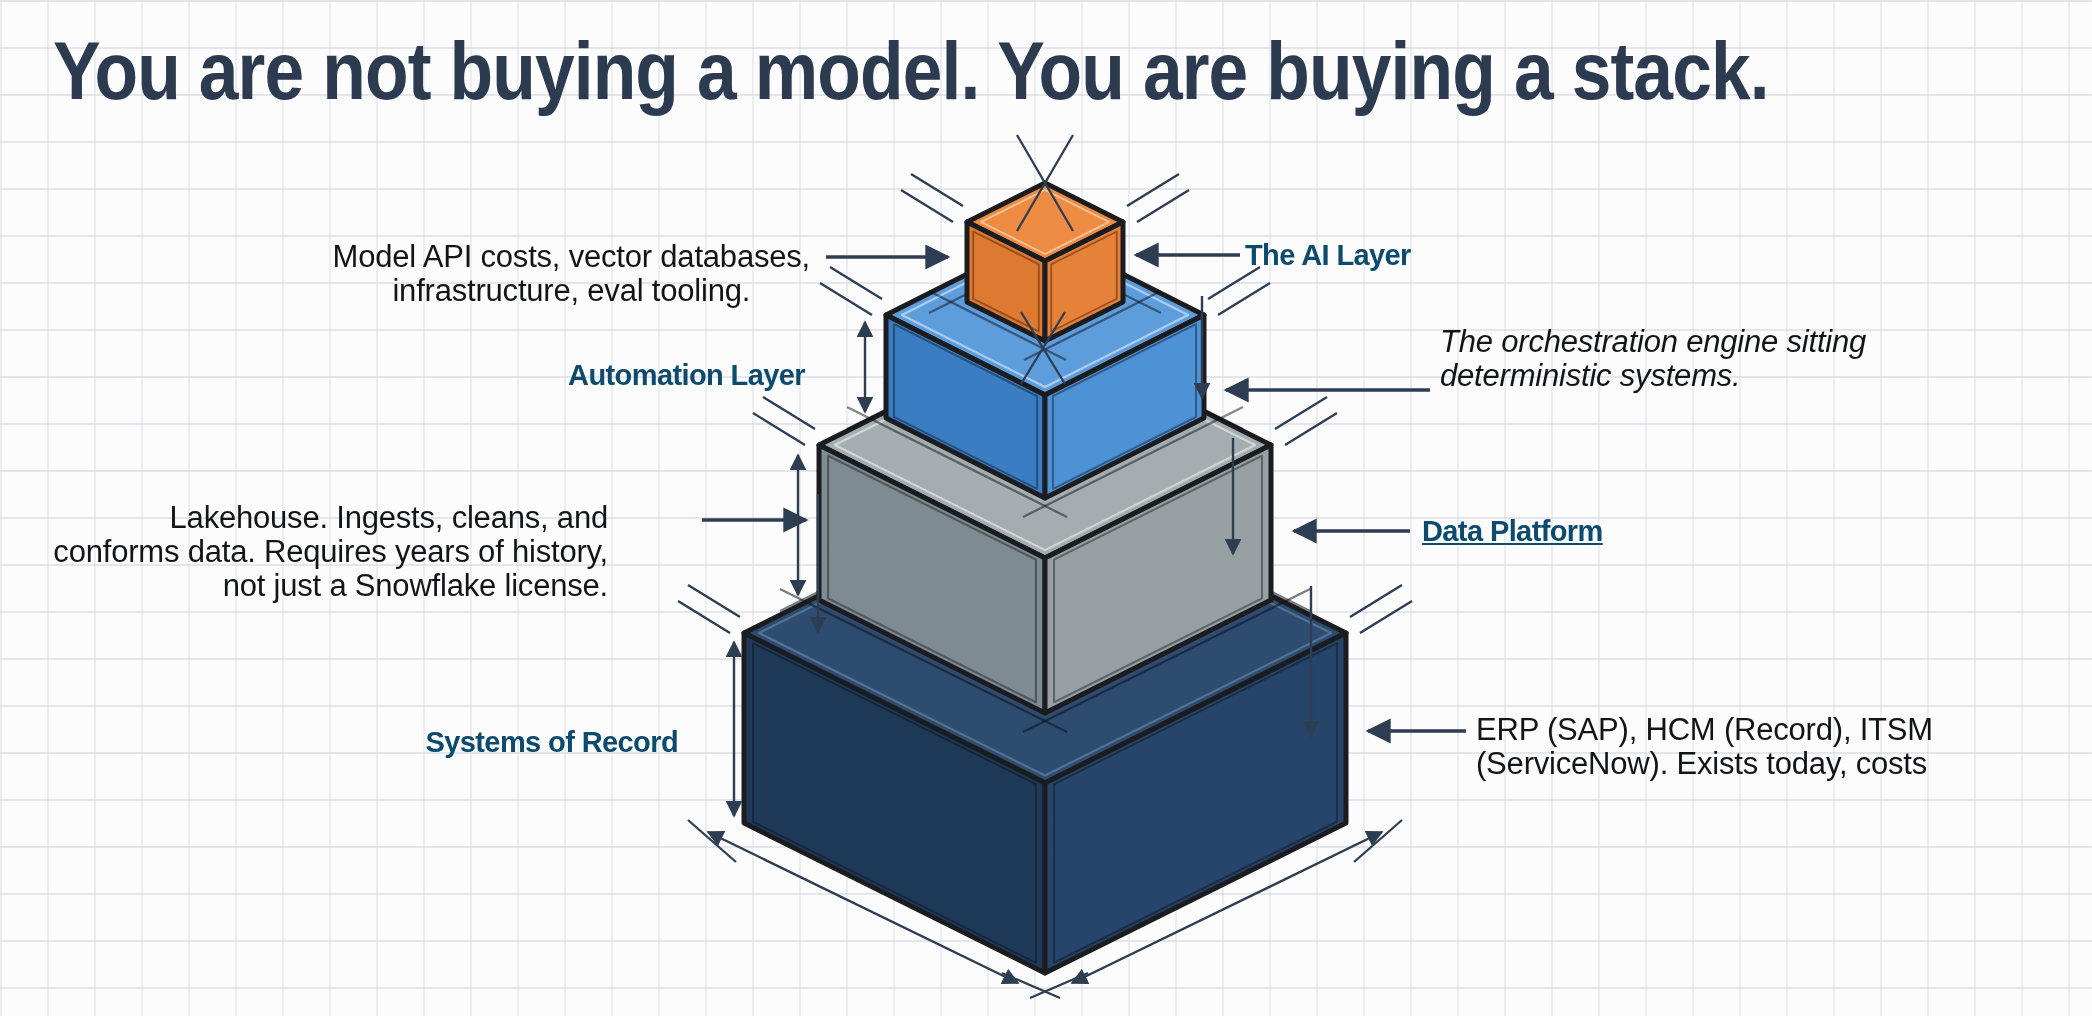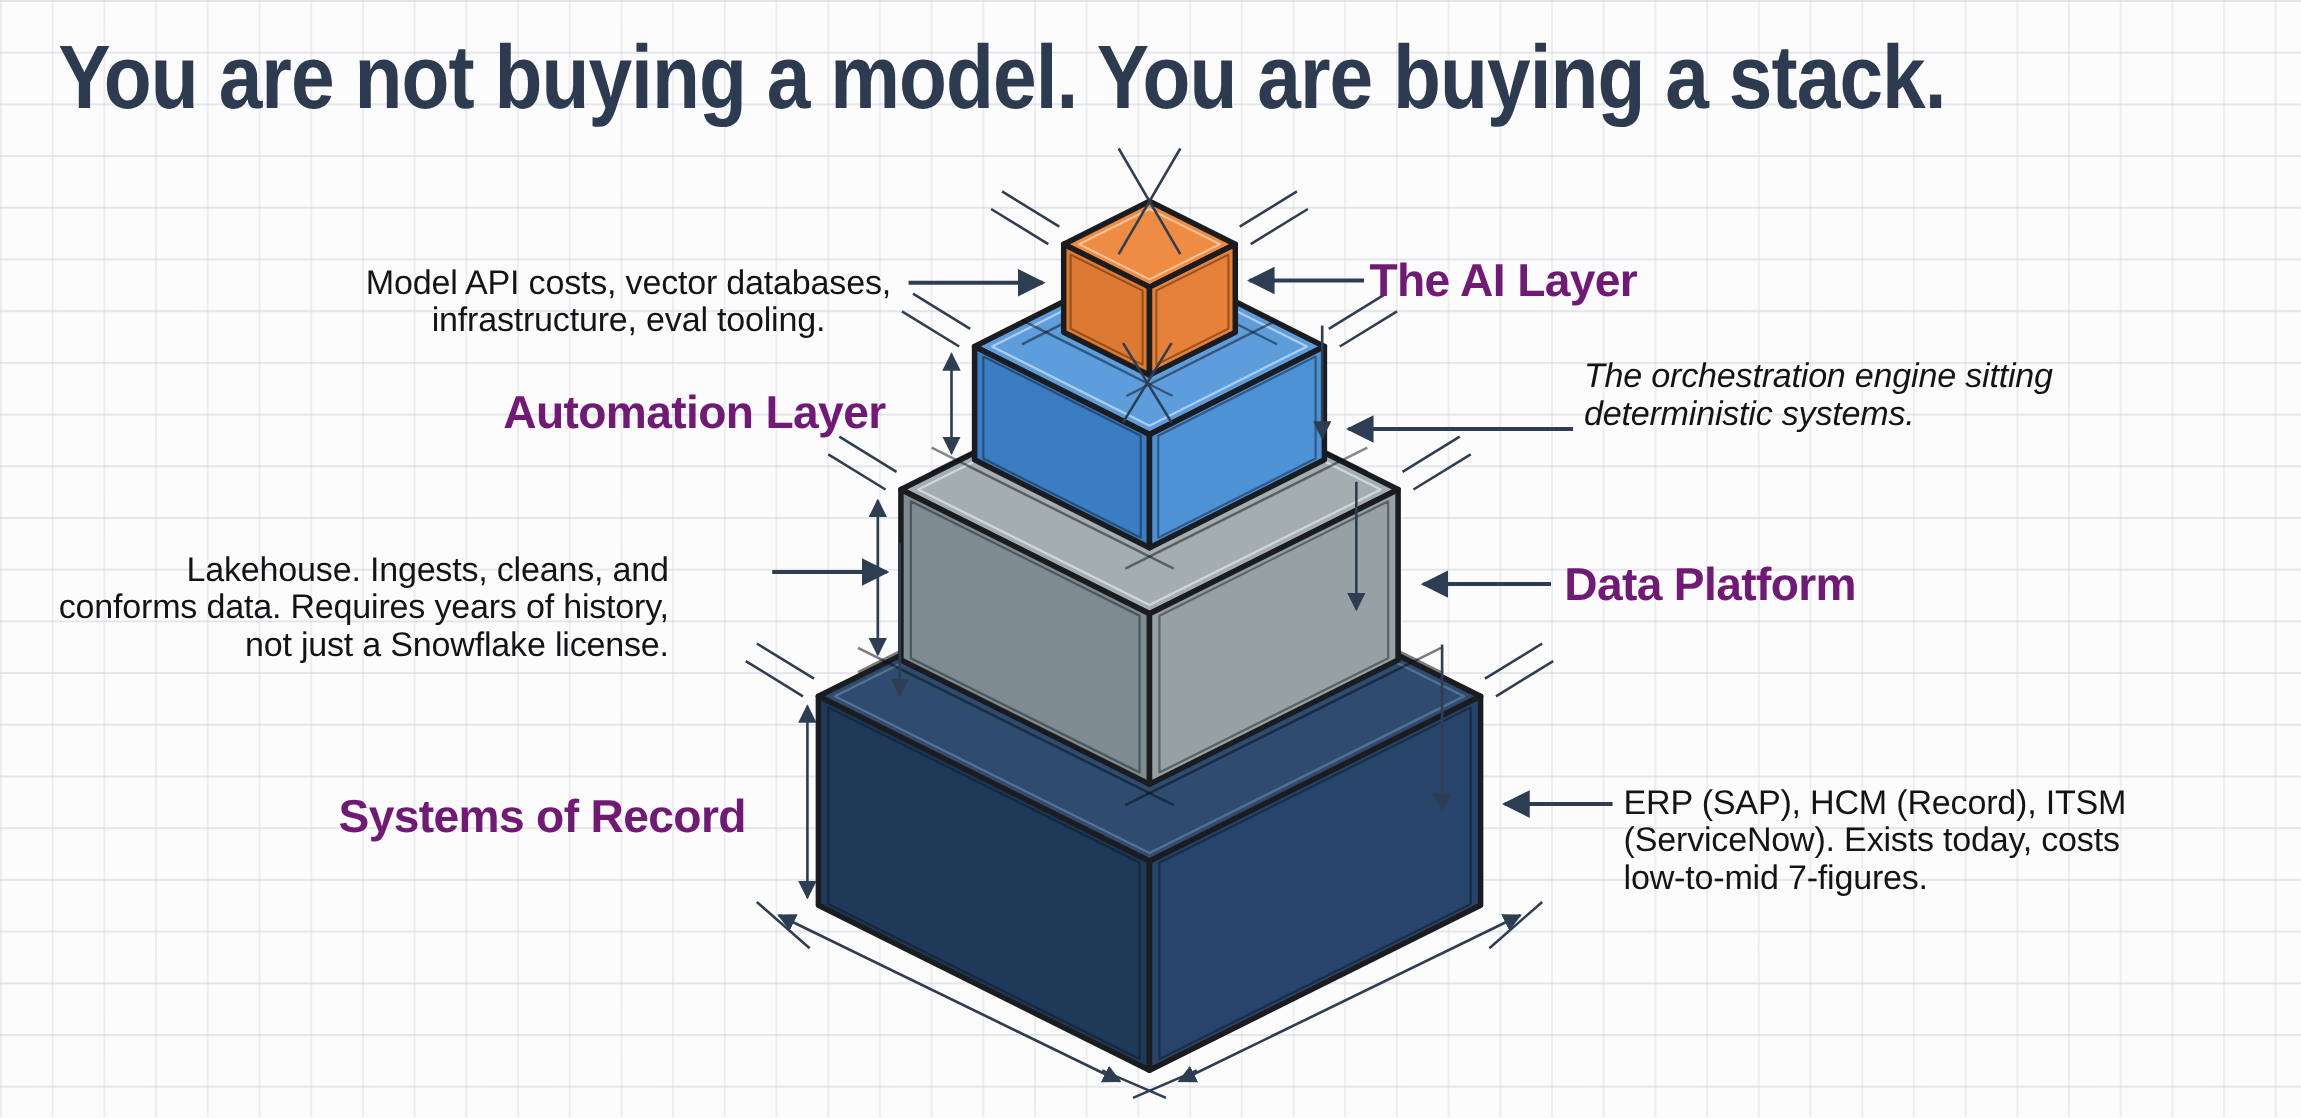--- a/index.html
+++ b/index.html
@@ -18,22 +18,22 @@
     font-size:82px;font-weight:700;line-height:1.1;letter-spacing:-1px;
     color:#2C3B4F;white-space:nowrap;
     transform:scaleX(.87);transform-origin:0 50%;
   }
   .note{
     position:absolute;font-size:31px;line-height:34px;letter-spacing:-0.2px;
     color:#131416;white-space:nowrap;
   }
   .note.align-right{text-align:right;}
   .layer-label{
-    position:absolute;font-size:42px;font-weight:700;line-height:48px;
-    letter-spacing:-0.6px;color:#701a75;white-space:nowrap;
+    position:absolute;font-size:29px;font-weight:700;line-height:48px;
+    letter-spacing:-0.6px;color:#0c4a6e;white-space:nowrap;
   }
   .layer-label.align-right{text-align:right;}
 </style>
 </head>
 <body>
 
 <svg class="layer-svg" width="2092" height="1016" viewBox="0 0 2092 1016">
   <defs>
     <marker id="head" viewBox="0 0 10 10" refX="9" refY="5" markerWidth="7" markerHeight="7" orient="auto-start-reverse">
       <path d="M0,0 L10,5 L0,10 z" fill="#2E3E52"></path>
@@ -183,21 +183,20 @@
   <div>The orchestration engine sitting</div>
   <div>deterministic systems.</div>
 </div>
 
 <div class="note align-right" style="right:1484px;top:501px;">
   <div>Lakehouse. Ingests, cleans, and</div>
   <div>conforms data. Requires years of history,</div>
   <div>not just a Snowflake license.</div>
 </div>
 
-<div class="layer-label" style="left:1422px;top:507px;">Data Platform</div>
+<div class="layer-label" style="left:1422px;top:507px;text-decoration:underline;">Data Platform</div>
 
 <div class="layer-label align-right" style="right:1414px;top:718px;">Systems of Record</div>
 
 <div class="note" style="left:1476px;top:713px;">
   <div>ERP (SAP), HCM (Record), ITSM</div>
   <div>(ServiceNow). Exists today, costs</div>
-  <div>low-to-mid 7-figures.</div>
 </div>
 
 </body></html>

